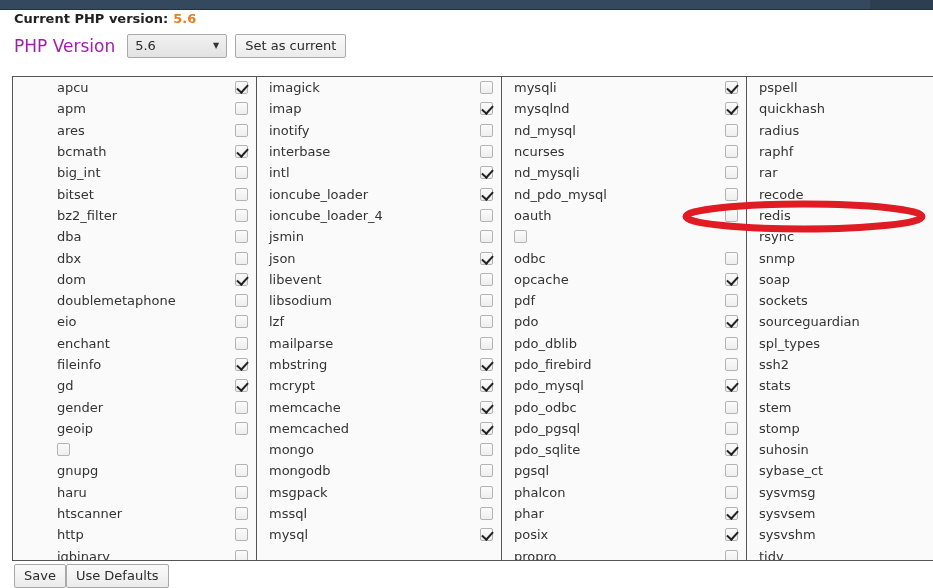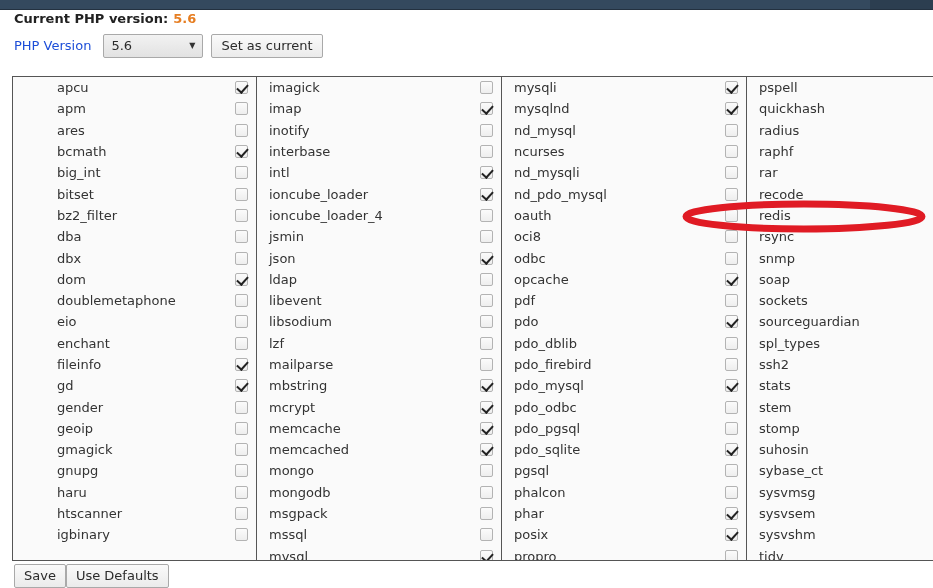--- a/index.html
+++ b/index.html
@@ -52,22 +52,22 @@
     margin-left: 5px;
   }
   .version-row {
     position: absolute;
     left: 14px; top: 22px;
     height: 28px;
     display: flex;
     align-items: center;
   }
   .version-label {
-    font-size: 13px;
-    color: #1d4ed8;
+    font-size: 17px;
+    color: #a21caf;
     margin-right: 12px;
     line-height: 28px;
   }
   .select-wrap {
     position: relative;
     width: 100px; height: 24px;
     background: linear-gradient(to bottom, #f2f2f2 0%, #e2e2e2 100%);
     border: 1px solid #a9a9a9;
     border-radius: 2px;
     display: flex;
@@ -262,33 +262,36 @@
         </div>
         <div class="ext-row">
           <span class="ext-name">gender</span>
           <span class="cb" role="checkbox" aria-checked="false"></span>
         </div>
         <div class="ext-row">
           <span class="ext-name">geoip</span>
           <span class="cb" role="checkbox" aria-checked="false"></span>
         </div>
         <div class="ext-row">
-          <span class="ext-name">gmagick</span>
           <span class="cb" role="checkbox" aria-checked="false"></span>
         </div>
         <div class="ext-row">
           <span class="ext-name">gnupg</span>
           <span class="cb" role="checkbox" aria-checked="false"></span>
         </div>
         <div class="ext-row">
           <span class="ext-name">haru</span>
           <span class="cb" role="checkbox" aria-checked="false"></span>
         </div>
         <div class="ext-row">
           <span class="ext-name">htscanner</span>
+          <span class="cb" role="checkbox" aria-checked="false"></span>
+        </div>
+        <div class="ext-row">
+          <span class="ext-name">http</span>
           <span class="cb" role="checkbox" aria-checked="false"></span>
         </div>
         <div class="ext-row">
           <span class="ext-name">igbinary</span>
           <span class="cb" role="checkbox" aria-checked="false"></span>
         </div>
       </div>
       <div class="ext-col">
         <div class="ext-row">
           <span class="ext-name">imagick</span>
@@ -320,24 +323,20 @@
         </div>
         <div class="ext-row">
           <span class="ext-name">jsmin</span>
           <span class="cb" role="checkbox" aria-checked="false"></span>
         </div>
         <div class="ext-row">
           <span class="ext-name">json</span>
           <span class="cb checked" role="checkbox" aria-checked="true"></span>
         </div>
         <div class="ext-row">
-          <span class="ext-name">ldap</span>
-          <span class="cb" role="checkbox" aria-checked="false"></span>
-        </div>
-        <div class="ext-row">
           <span class="ext-name">libevent</span>
           <span class="cb" role="checkbox" aria-checked="false"></span>
         </div>
         <div class="ext-row">
           <span class="ext-name">libsodium</span>
           <span class="cb" role="checkbox" aria-checked="false"></span>
         </div>
         <div class="ext-row">
           <span class="ext-name">lzf</span>
           <span class="cb" role="checkbox" aria-checked="false"></span>
@@ -406,21 +405,20 @@
         </div>
         <div class="ext-row">
           <span class="ext-name">nd_pdo_mysql</span>
           <span class="cb" role="checkbox" aria-checked="false"></span>
         </div>
         <div class="ext-row">
           <span class="ext-name">oauth</span>
           <span class="cb" role="checkbox" aria-checked="false"></span>
         </div>
         <div class="ext-row">
-          <span class="ext-name">oci8</span>
           <span class="cb" role="checkbox" aria-checked="false"></span>
         </div>
         <div class="ext-row">
           <span class="ext-name">odbc</span>
           <span class="cb" role="checkbox" aria-checked="false"></span>
         </div>
         <div class="ext-row">
           <span class="ext-name">opcache</span>
           <span class="cb checked" role="checkbox" aria-checked="true"></span>
         </div>

